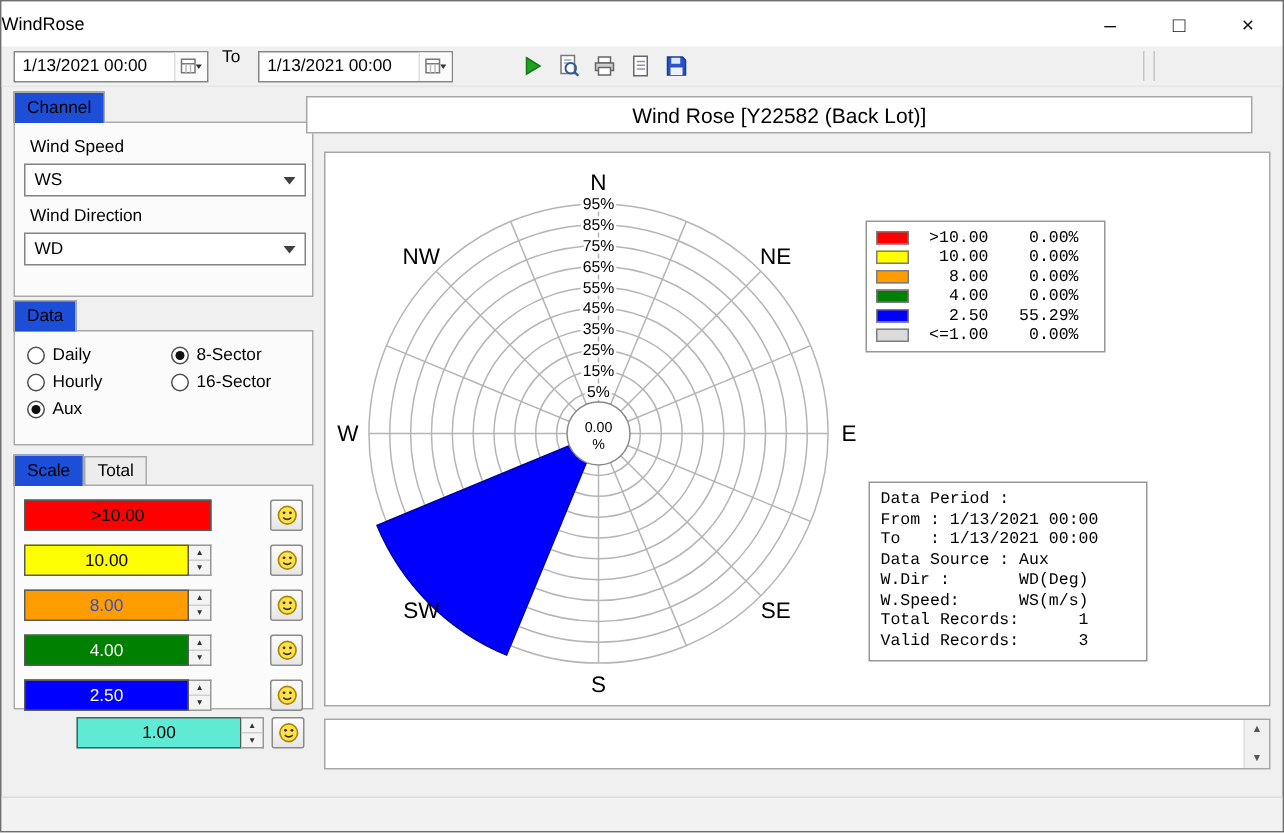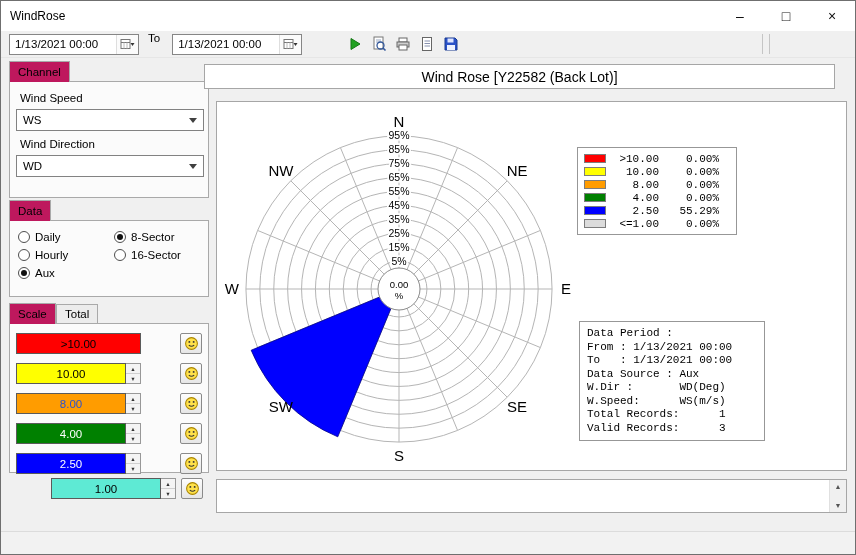--- a/index.html
+++ b/index.html
@@ -2,38 +2,38 @@
 <html><head>
 <meta charset="utf-8">
 <style>
   html,body{margin:0;padding:0;background:#d0d0d0;}
   *{box-sizing:border-box;}
   .window{position:relative;width:856px;height:555px;background:#f0f0f0;
     font-family:"Liberation Sans",sans-serif;color:#000;border:1px solid #6f6f6f;overflow:hidden;}
 
   
   .titlebar{position:absolute;left:0;top:0;width:100%;height:30px;background:#ffffff;display:flex;align-items:center;}
-  .titlebar .title{font-size:12px;padding-left:9px;}
+  .titlebar .title{font-size:12px;}
   .winbtns{margin-left:auto;display:flex;height:100%;}
   .winbtn{width:46px;display:flex;align-items:center;justify-content:center;font-size:14px;color:#111;cursor:default;}
 
   
   .toolbar{position:absolute;left:0;top:30px;width:100%;height:27px;display:flex;align-items:center;background:#f0f0f0;border-bottom:1px solid #e6e6e6;}
   .datepicker{display:flex;align-items:stretch;height:21px;background:#fff;border:1px solid #868686;margin-left:8px;}
   .dp-text{font-size:11.5px;display:flex;align-items:center;padding:0 5px;width:106px;white-space:nowrap;}
   .dp-btn{width:22px;display:flex;align-items:center;justify-content:center;border-left:1px solid #dedede;background:#fbfbfb;}
   .to-label{font-size:11.5px;margin:0 4px 12px 9px;}
   .tbtn{width:22px;height:22px;display:flex;align-items:center;justify-content:center;background:transparent;border:none;padding:0;margin-left:2px;}
   .tbtn.play{margin-left:42px;}
   .tsep{width:1px;height:20px;background:#c5c5c5;margin:0 3px;}
   .tsep.sep1{margin-left:300px;}
 
   
   .tab{position:absolute;height:21px;display:flex;align-items:center;padding:0 8px;font-size:11.5px;
-    background:#be185d;border:1px solid #a9a9a9;border-bottom:none;z-index:2;}
+    background:#1d4ed8;border:1px solid #a9a9a9;border-bottom:none;z-index:2;}
   .tab.inactive{background:#ececec;height:20px;border-bottom:1px solid #a9a9a9;z-index:1;}
   .panel{position:absolute;background:#fbfbfb;border:1px solid #a9a9a9;}
   .channel-body{left:8px;top:80px;width:200px;height:117px;}
   .data-body{left:8px;top:219px;width:200px;height:77px;}
   .scale-body{left:8px;top:322px;width:200px;height:150px;padding:9px 6px 0 6px;}
   .plabel{position:absolute;font-size:11.5px;}
   .combo{position:absolute;width:188px;height:22px;background:#ffffff;border:1px solid #828282;display:flex;align-items:center;padding:0 6px;font-size:11.5px;}
   .combo-arrow{margin-left:auto;width:0;height:0;border-left:4px solid transparent;border-right:4px solid transparent;border-top:5px solid #404040;}
   .radio-item{position:absolute;display:flex;align-items:center;gap:5px;font-size:11.5px;height:14px;white-space:nowrap;}
   .radio{width:12px;height:12px;border:1px solid #4e4e4e;border-radius:50%;background:#fff;position:relative;flex:none;}

